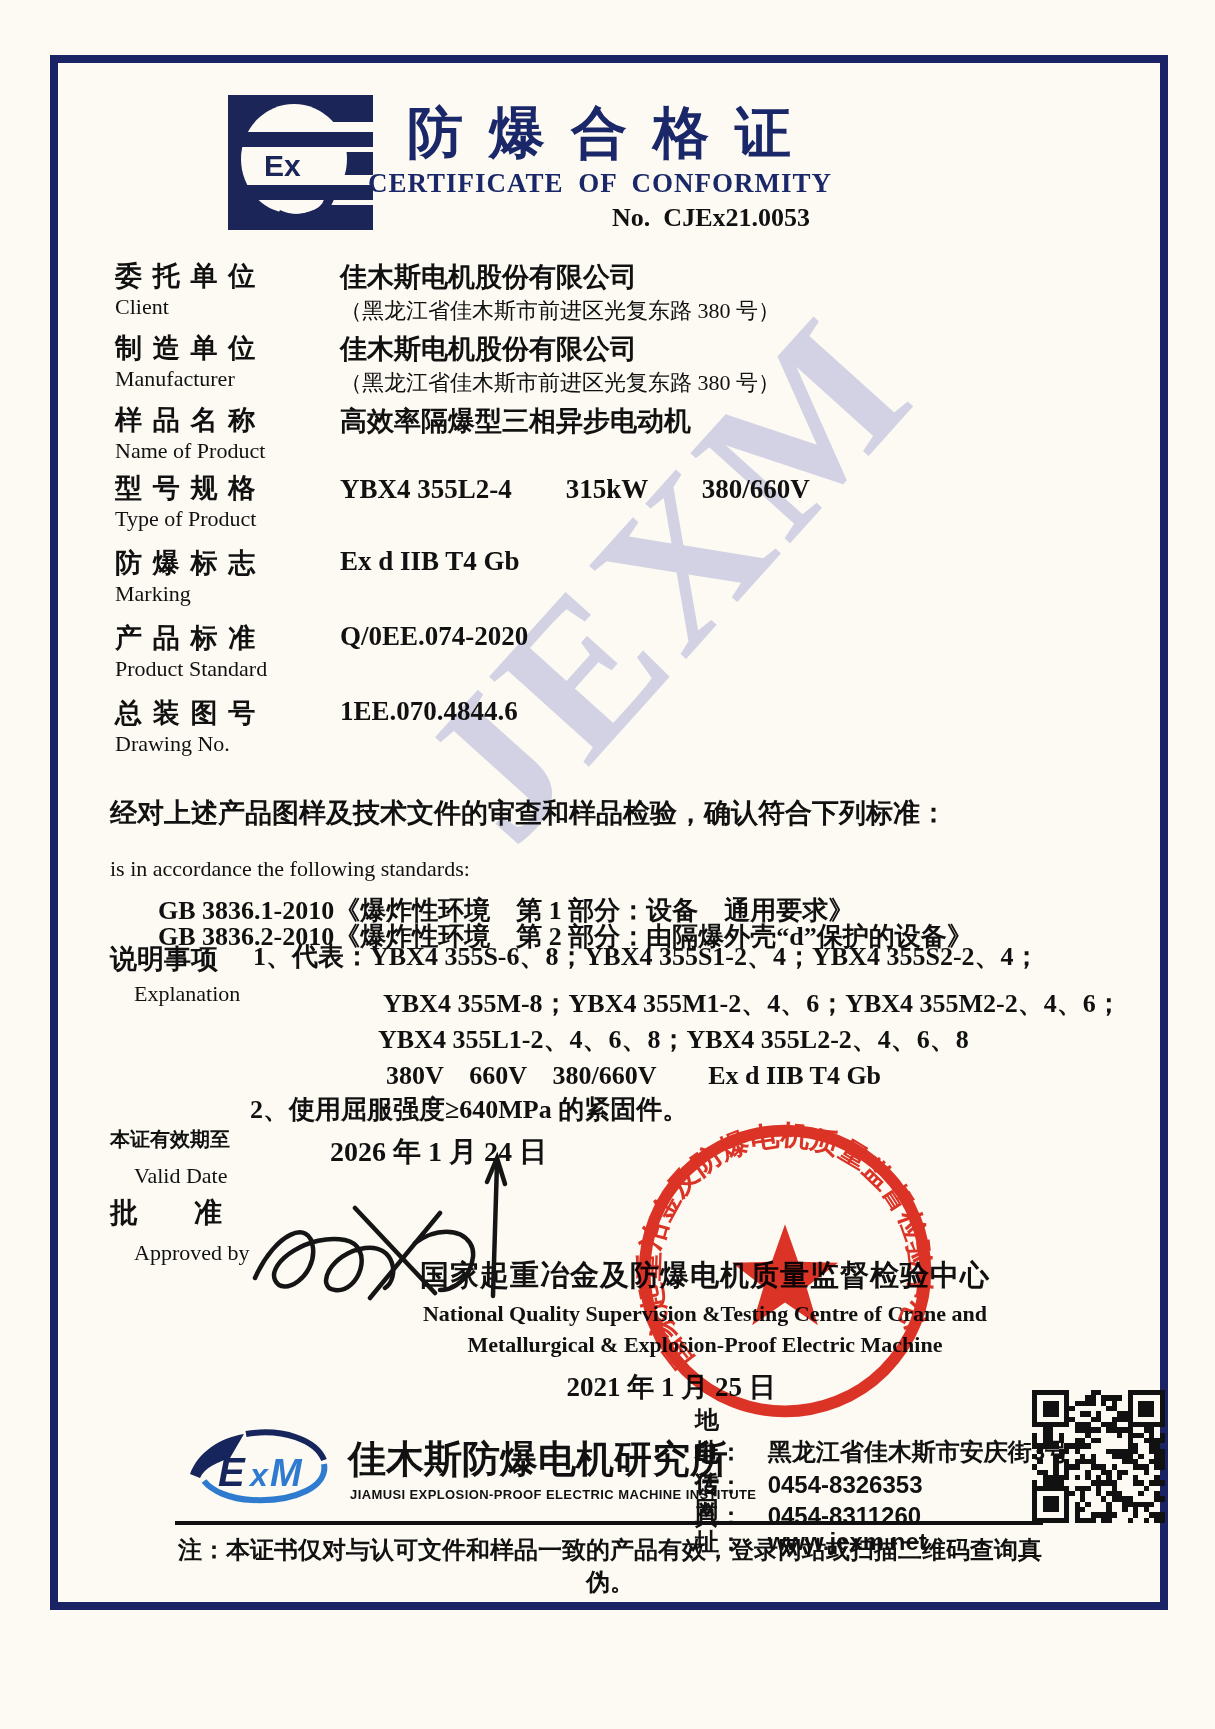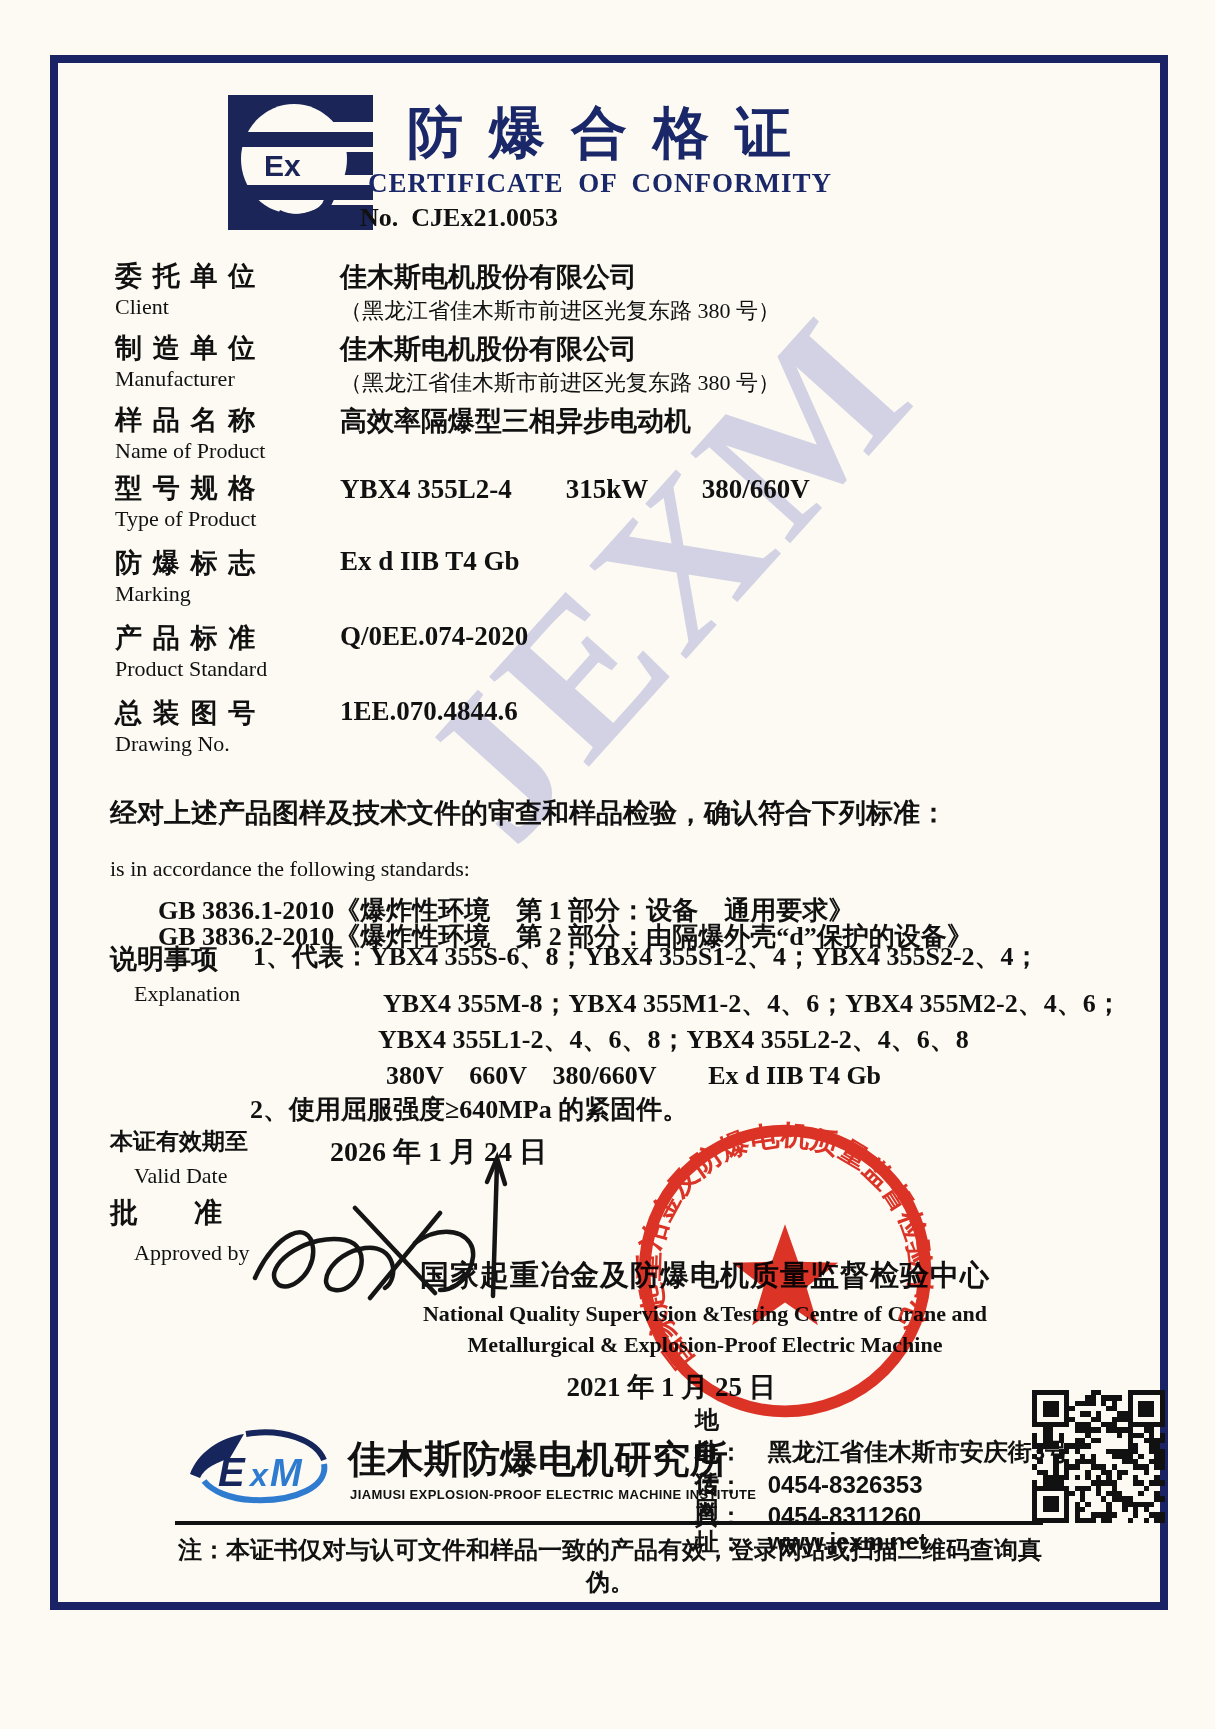--- a/index.html
+++ b/index.html
@@ -8,21 +8,21 @@
   .frame{position:absolute;left:50px;top:55px;width:1102px;height:1539px;
          border:8px solid #1a2365;z-index:1;}
   .abs{position:absolute;}
   .pre{white-space:pre;}
   .z2{z-index:2;}
   
   .title{left:392px;top:96px;width:440px;text-align:center;font-size:56px;font-weight:700;
          color:#1a2768;letter-spacing:26px;z-index:2;}
   .subtitle{left:350px;top:168px;width:500px;text-align:center;font-size:27px;font-weight:700;
             color:#1a2768;letter-spacing:1px;word-spacing:7px;z-index:2;}
-  .certno{left:360px;top:203px;width:450px;text-align:left;font-size:26px;font-weight:700;z-index:2;}
+  .certno{left:360px;top:203px;width:450px;text-align:right;font-size:26px;font-weight:700;z-index:2;}
   
   .frow{position:absolute;left:0;width:100%;height:0;z-index:2;}
   .fzh{position:absolute;left:115px;top:0;font-size:27px;font-weight:600;letter-spacing:2px;}
   .fen{position:absolute;left:115px;top:36px;font-size:22px;}
   .fval{position:absolute;left:340px;top:1px;font-size:27px;font-weight:700;}
   .fnote{position:absolute;left:340px;top:38px;font-size:22px;}
   .stmt-zh{left:110px;top:795px;font-size:27px;font-weight:600;z-index:2;}
   .stmt-en{font-size:22px;z-index:2;}
   .std{font-size:26px;font-weight:600;z-index:2;}
   .expl-line{font-size:26px;font-weight:700;z-index:2;}
@@ -121,21 +121,21 @@
   <div class="abs std pre" style="left:158px;top:919px;">GB 3836.2-2010《爆炸性环境　第 2 部分：由隔爆外壳“d”保护的设备》</div>
 
   <div class="abs lbl-zh" style="left:110px;top:941px;">说明事项</div>
   <div class="abs lbl-en" style="left:110px;top:981px;">Explanation</div>
   <div class="abs expl-line pre" style="left:253px;top:939px;">1、代表：YBX4 355S-6、8；YBX4 355S1-2、4；YBX4 355S2-2、4；</div>
   <div class="abs expl-line pre" style="left:383px;top:986px;">YBX4 355M-8；YBX4 355M1-2、4、6；YBX4 355M2-2、4、6；</div>
   <div class="abs expl-line pre" style="left:378px;top:1022px;">YBX4 355L1-2、4、6、8；YBX4 355L2-2、4、6、8</div>
   <div class="abs expl-line pre" style="left:386px;top:1058px;">380V　660V　380/660V　　Ex d IIB T4 Gb</div>
   <div class="abs expl-line pre" style="left:250px;top:1092px;">2、使用屈服强度≥640MPa 的紧固件。</div>
 
-  <div class="abs lbl-zh" style="left:110px;top:1126px;font-size:23px;">本证有效期至</div>
+  <div class="abs lbl-zh" style="left:110px;top:1126px;font-size:20px;">本证有效期至</div>
   <div class="abs lbl-en" style="left:110px;top:1163px;">Valid Date</div>
   <div class="abs bigval pre" style="left:330px;top:1133px;">2026 年 1 月 24 日</div>
 
   <div class="abs lbl-zh" style="left:110px;top:1194px;font-size:28px;">批　　准</div>
   <div class="abs lbl-en" style="left:110px;top:1240px;">Approved by</div>
 
   <svg class="abs sig" viewBox="0 0 300 175">
     <g stroke="#151515" stroke-width="4.5" fill="none" stroke-linecap="round">
       <path d="M20,130 C40,85 75,70 78,100 C81,128 48,150 40,132 C32,114 75,85 110,92 C140,98 125,145 100,142 C80,140 95,105 130,100 C160,96 165,130 150,140"></path>
       <path d="M120,60 L200,145"></path>

